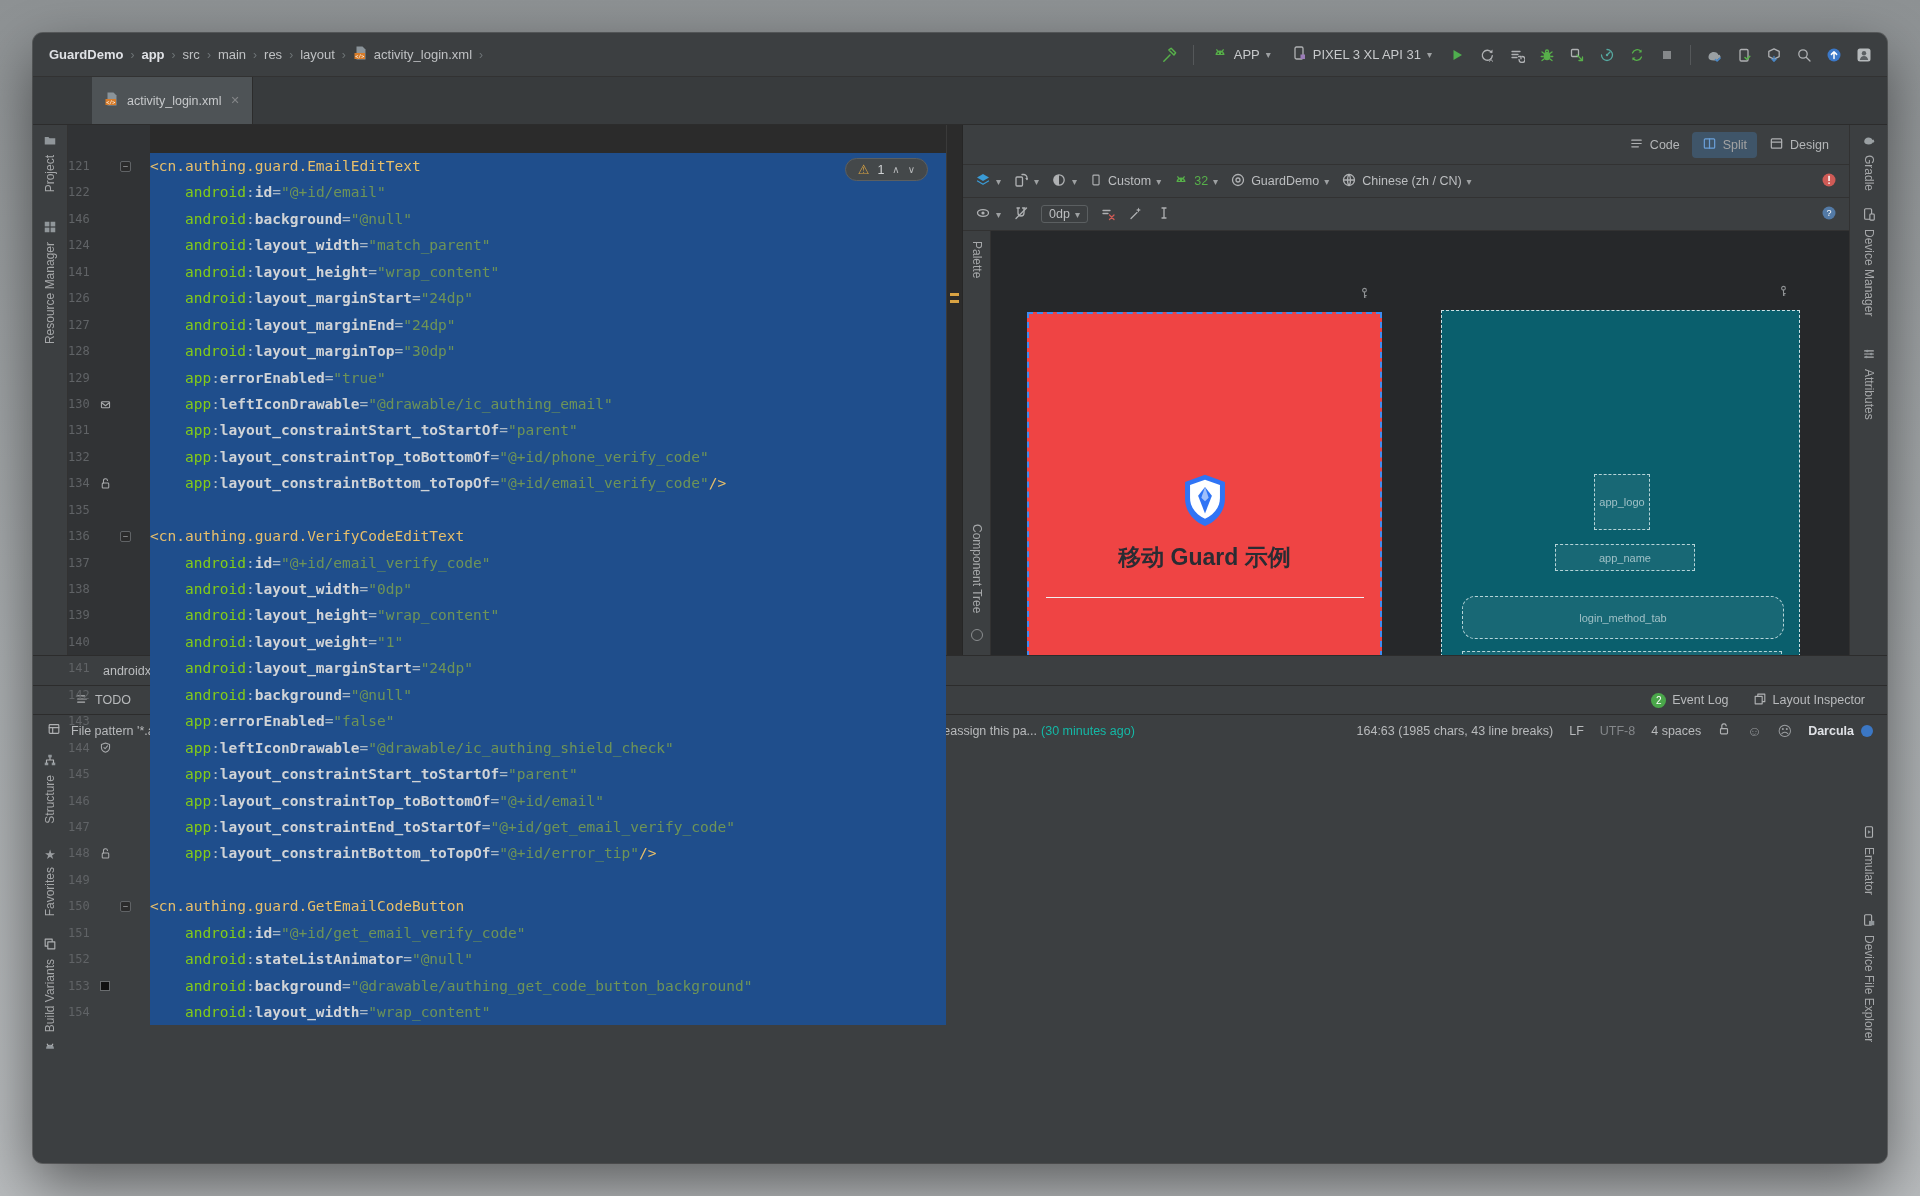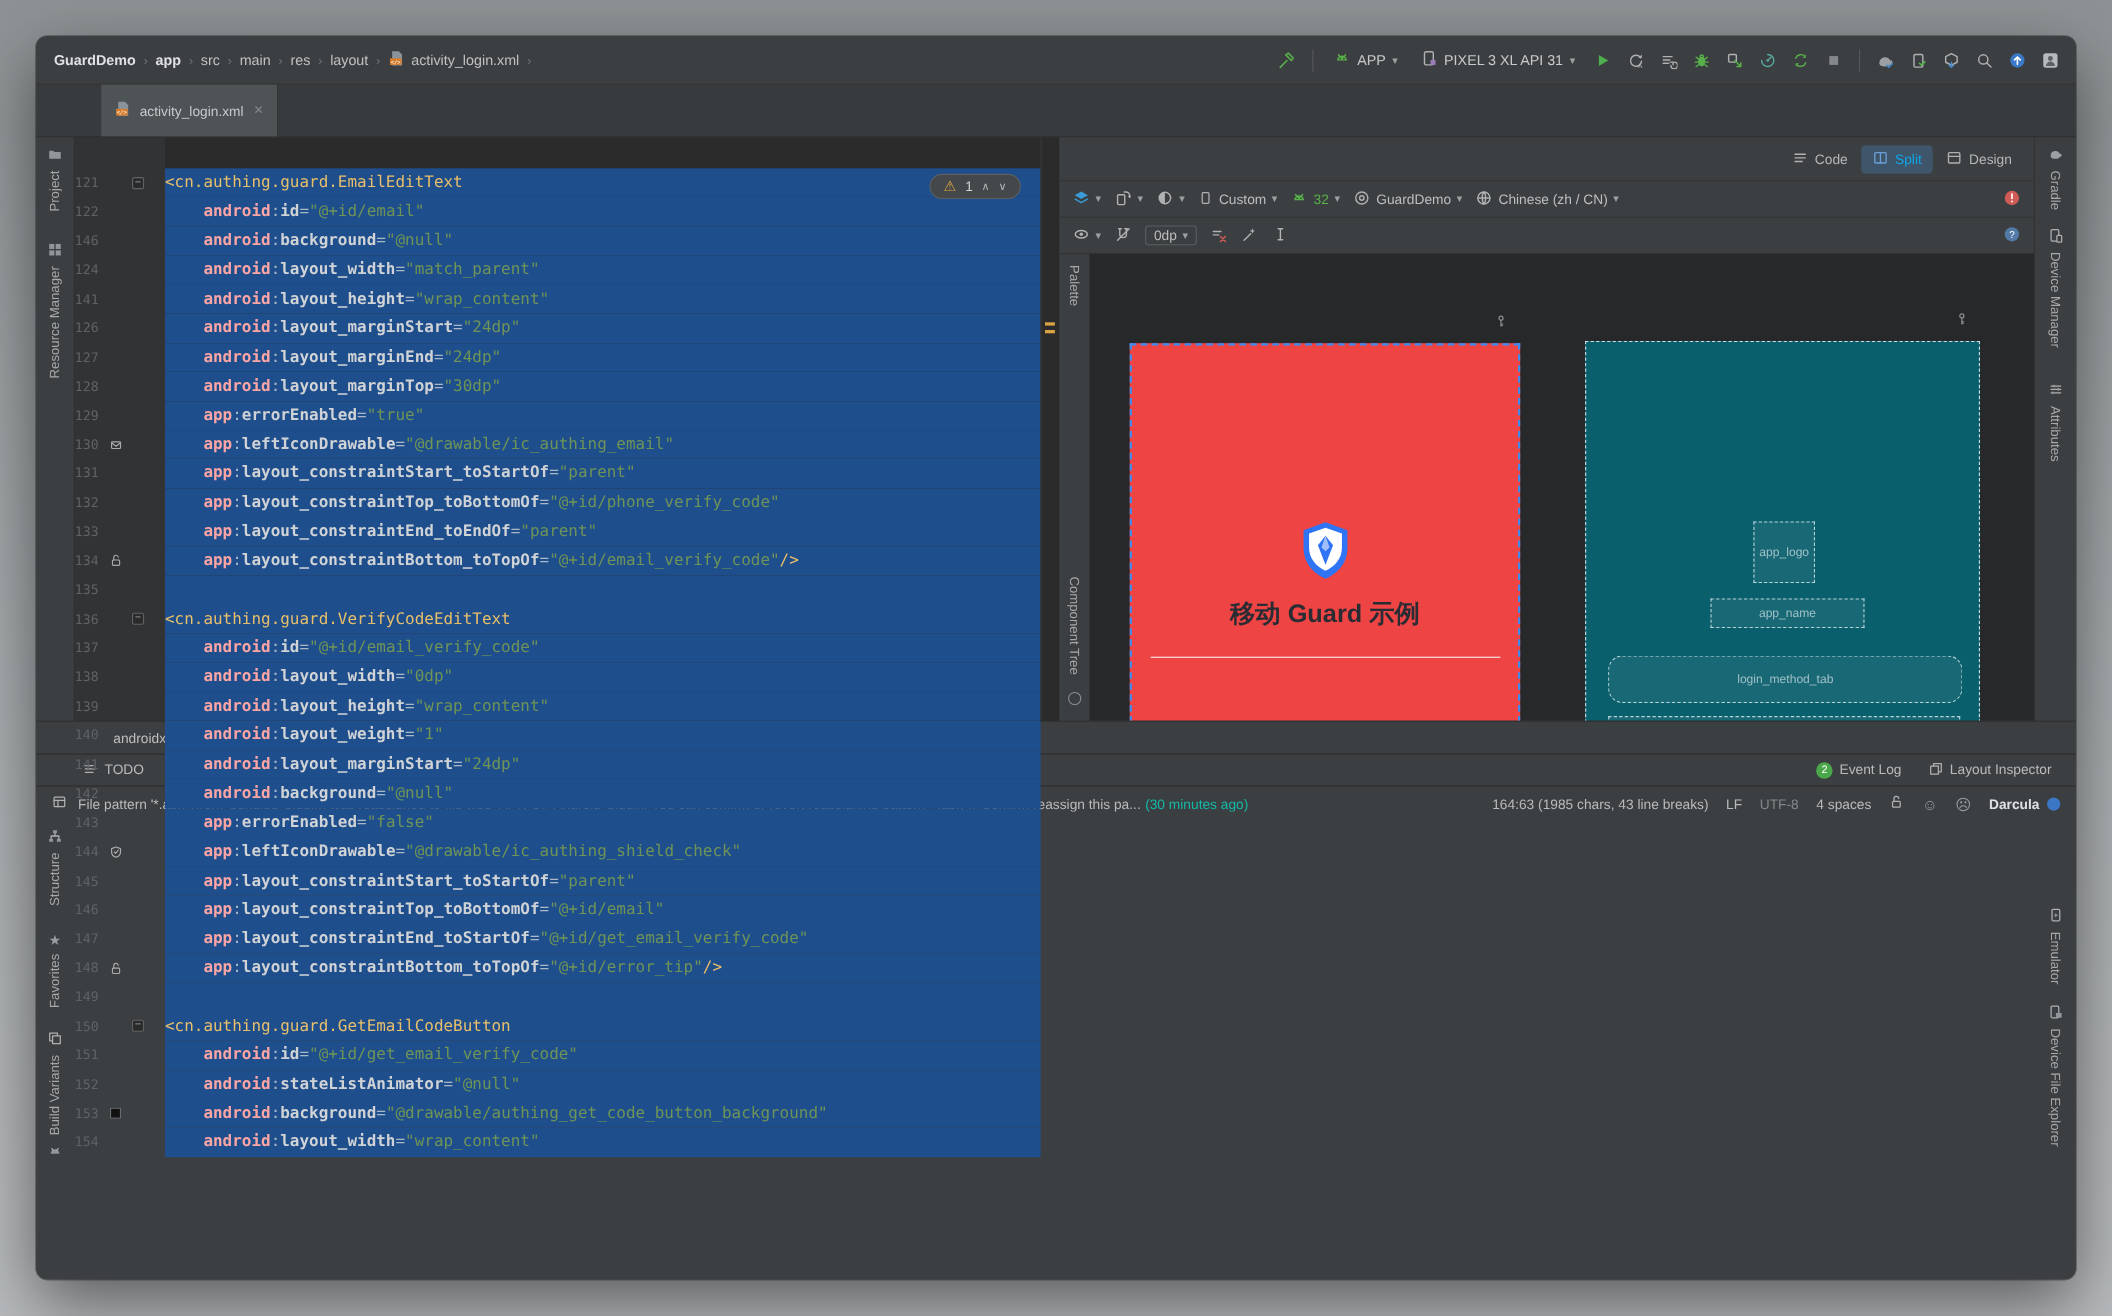--- a/index.html
+++ b/index.html
@@ -41,33 +41,33 @@
   .smark { position:absolute; left:3px; width:9px; height:3px; background:#d9a343; }
   #code-rows { position:absolute; left:0; top:0; right:16px; padding-top:28px; font-family:"DejaVu Sans Mono",monospace; font-size:14.5px; }
   .code-row { display:flex; height:26.45px; line-height:26.45px; }
   .gut { width:82px; flex:0 0 82px; display:flex; align-items:center; }
   .lnum { width:24px; color:#606366; font-size:12px; }
   .gico { width:18px; margin-left:4px; display:flex; align-items:center; justify-content:center; }
   .gfold { width:15px; margin-left:4px; display:flex; align-items:center; justify-content:center; }
   .foldbox { width:11px; height:11px; border:1px solid #606366; border-radius:2px; color:#9a9c9e; font-size:9px; line-height:9px; text-align:center; background:#2b2b2b; }
   .line { flex:1; background:#1f4e8c; white-space:pre; overflow:hidden; }
   .tk-tag { color:#e8bf6a; }
-  .tk-ns { color:#fca5a5;font-weight:bold; }
+  .tk-ns { color:#84cc16; }
   .tk-p { color:#a9b7c6; }
   .tk-attr { color:#d0d3d6; font-weight:bold; }
   .tk-val { color:#6e9457; }
   .warn-badge { position:absolute; top:33px; right:34px; display:flex; align-items:center; gap:8px; background:#44484a; border:1px solid #5b5f61; border-radius:15px; padding:3px 12px; font-size:12.5px; color:#cfd1d3; z-index:5; }
   .warn-tri { color:#d9a343; font-size:13px; }
   .chev { color:#b5b7b9; font-size:10px; }
 
   
   .design { flex:1; display:flex; flex-direction:column; min-width:0; border-left:1px solid #262626; }
   .modebar { height:40px; flex:0 0 40px; background:#3c3f41; border-bottom:1px solid #323232; display:flex; align-items:center; justify-content:flex-end; padding-right:10px; gap:2px; font-size:12.5px; }
   .mode-tab { display:flex; align-items:center; gap:6px; padding:4px 10px; border-radius:4px; color:#b4b6b8; }
-  .mode-tab.active { background:rgba(74,136,199,.3); color:#0ea5e9; }
+  .mode-tab.active { background:rgba(74,136,199,.3); color:#a3a3a3; }
   .dtb { height:33px; flex:0 0 33px; background:#3c3f41; display:flex; align-items:center; gap:12px; padding:0 12px; font-size:12.5px; color:#bcbec0; border-bottom:1px solid #323232; }
   .dtb-item { display:flex; align-items:center; gap:5px; }
   .dtb-spacer { flex:1; }
   .margin-box { border:1px solid #5b5f61; border-radius:3px; padding:1px 7px; display:flex; gap:5px; align-items:center; }
   .dbody { flex:1; display:flex; min-height:0; }
   .dside { width:28px; flex:0 0 28px; background:#3c3f41; border-right:1px solid #323232; position:relative; color:#a6a8aa; font-size:12px; }
   .canvas { flex:1; position:relative; background:#26282a; overflow:hidden; }
 
   
   .phone-white { position:absolute; left:36px; top:81px; width:355px; height:664px; background:#ef4444; border:2px dashed #3f8cf0; }
@@ -411,28 +411,20 @@
             </div>
             <div class="line">    <span class="tk-ns">app</span><span class="tk-p">:</span><span class="tk-attr">layout_constraintStart_toStartOf</span><span class="tk-p">=</span><span class="tk-val">"parent"</span></div>
           </div>
           <div class="code-row">
             <div class="gut">
               <span class="lnum">132</span>
               <span class="gico"></span>
               <span class="gfold"></span>
             </div>
             <div class="line">    <span class="tk-ns">app</span><span class="tk-p">:</span><span class="tk-attr">layout_constraintTop_toBottomOf</span><span class="tk-p">=</span><span class="tk-val">"@+id/phone_verify_code"</span></div>
-          </div>
-          <div class="code-row">
-            <div class="gut">
-              <span class="lnum">133</span>
-              <span class="gico"></span>
-              <span class="gfold"></span>
-            </div>
-            <div class="line">    <span class="tk-ns">app</span><span class="tk-p">:</span><span class="tk-attr">layout_constraintEnd_toEndOf</span><span class="tk-p">=</span><span class="tk-val">"parent"</span></div>
           </div>
           <div class="code-row">
             <div class="gut">
               <span class="lnum">134</span>
               <span class="gico">
                 <svg width="13" height="13" viewBox="0 0 16 16" fill="none" stroke="#a8aaac" stroke-width="1.3" stroke-linecap="round" stroke-linejoin="round">
                   <rect x="4" y="7.5" width="8" height="6" rx="1"></rect>
                   <path d="M5.5 7.5V5a2.5 2.5 0 0 1 5-.6"></path>
                 </svg>
               </span>

